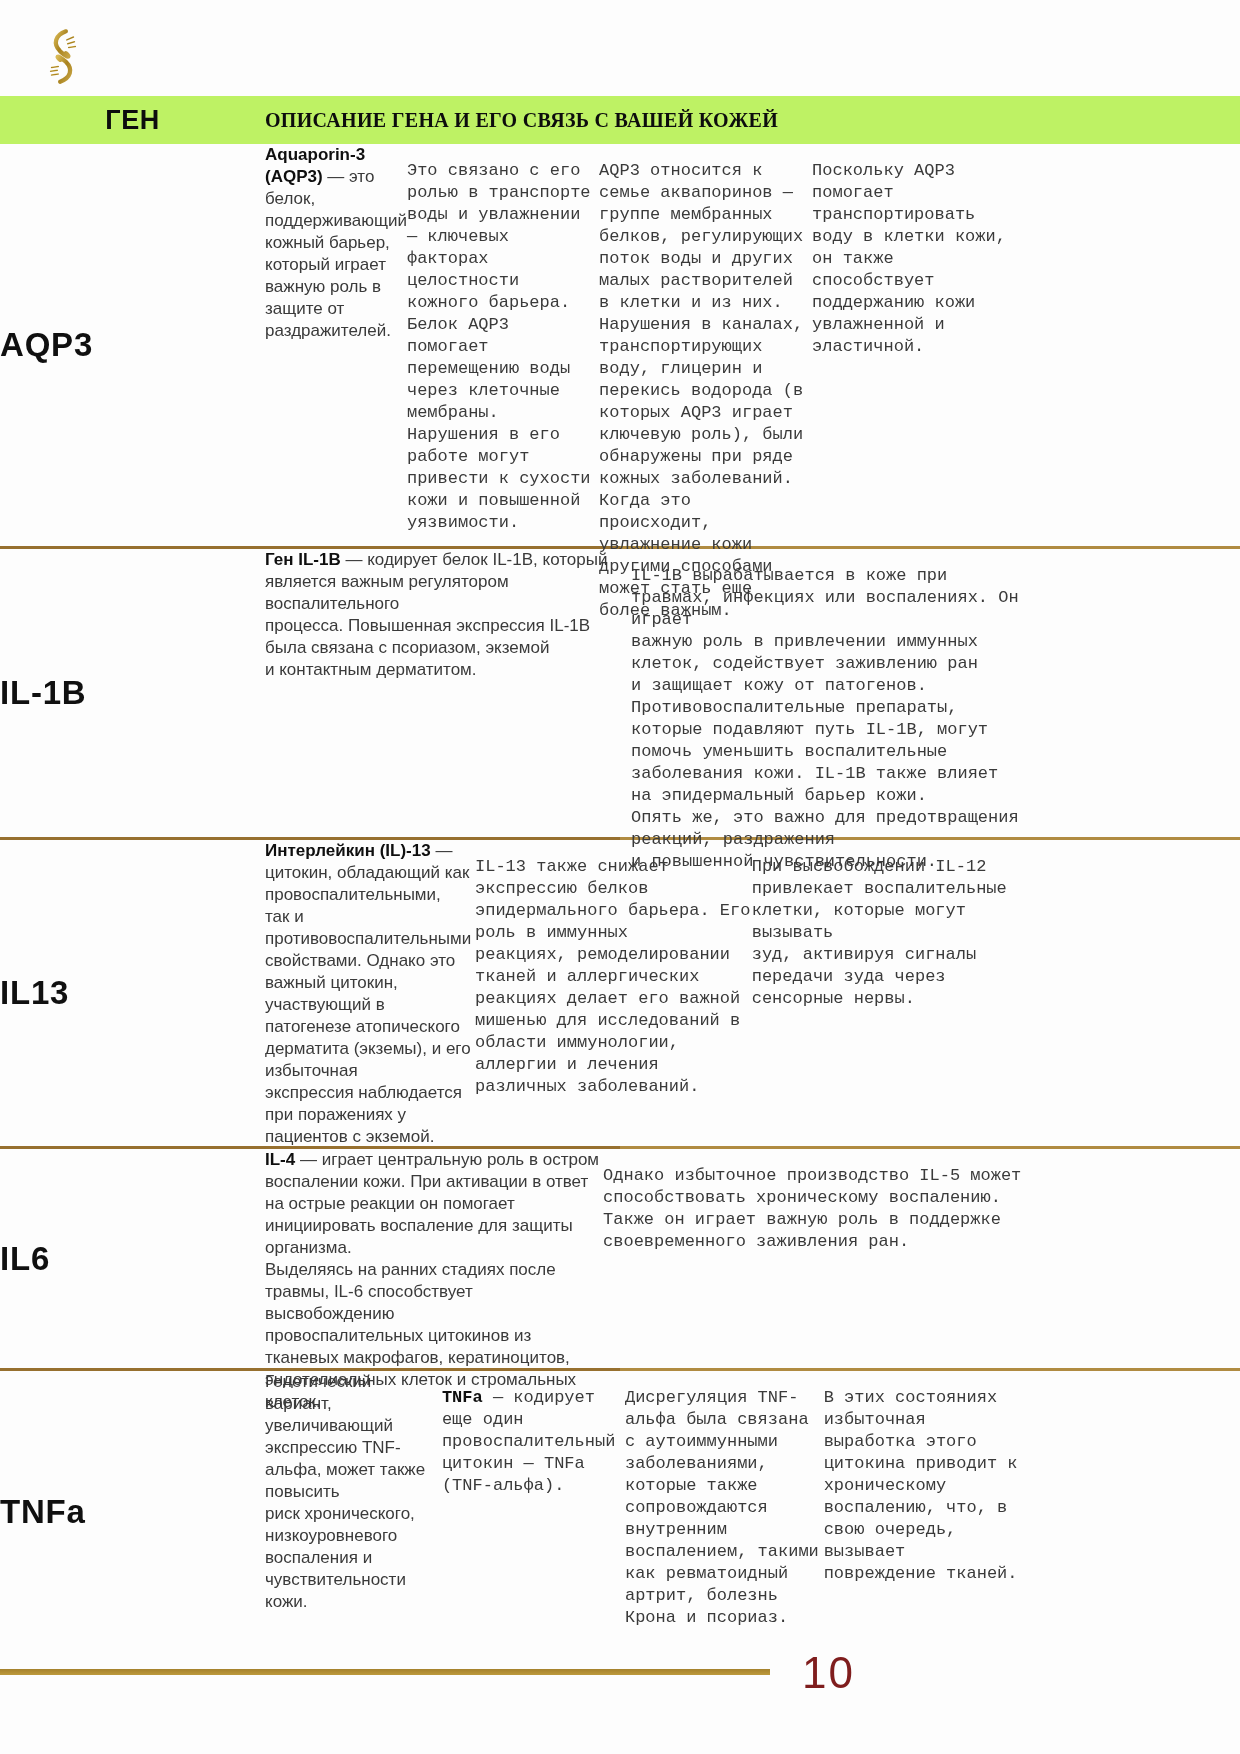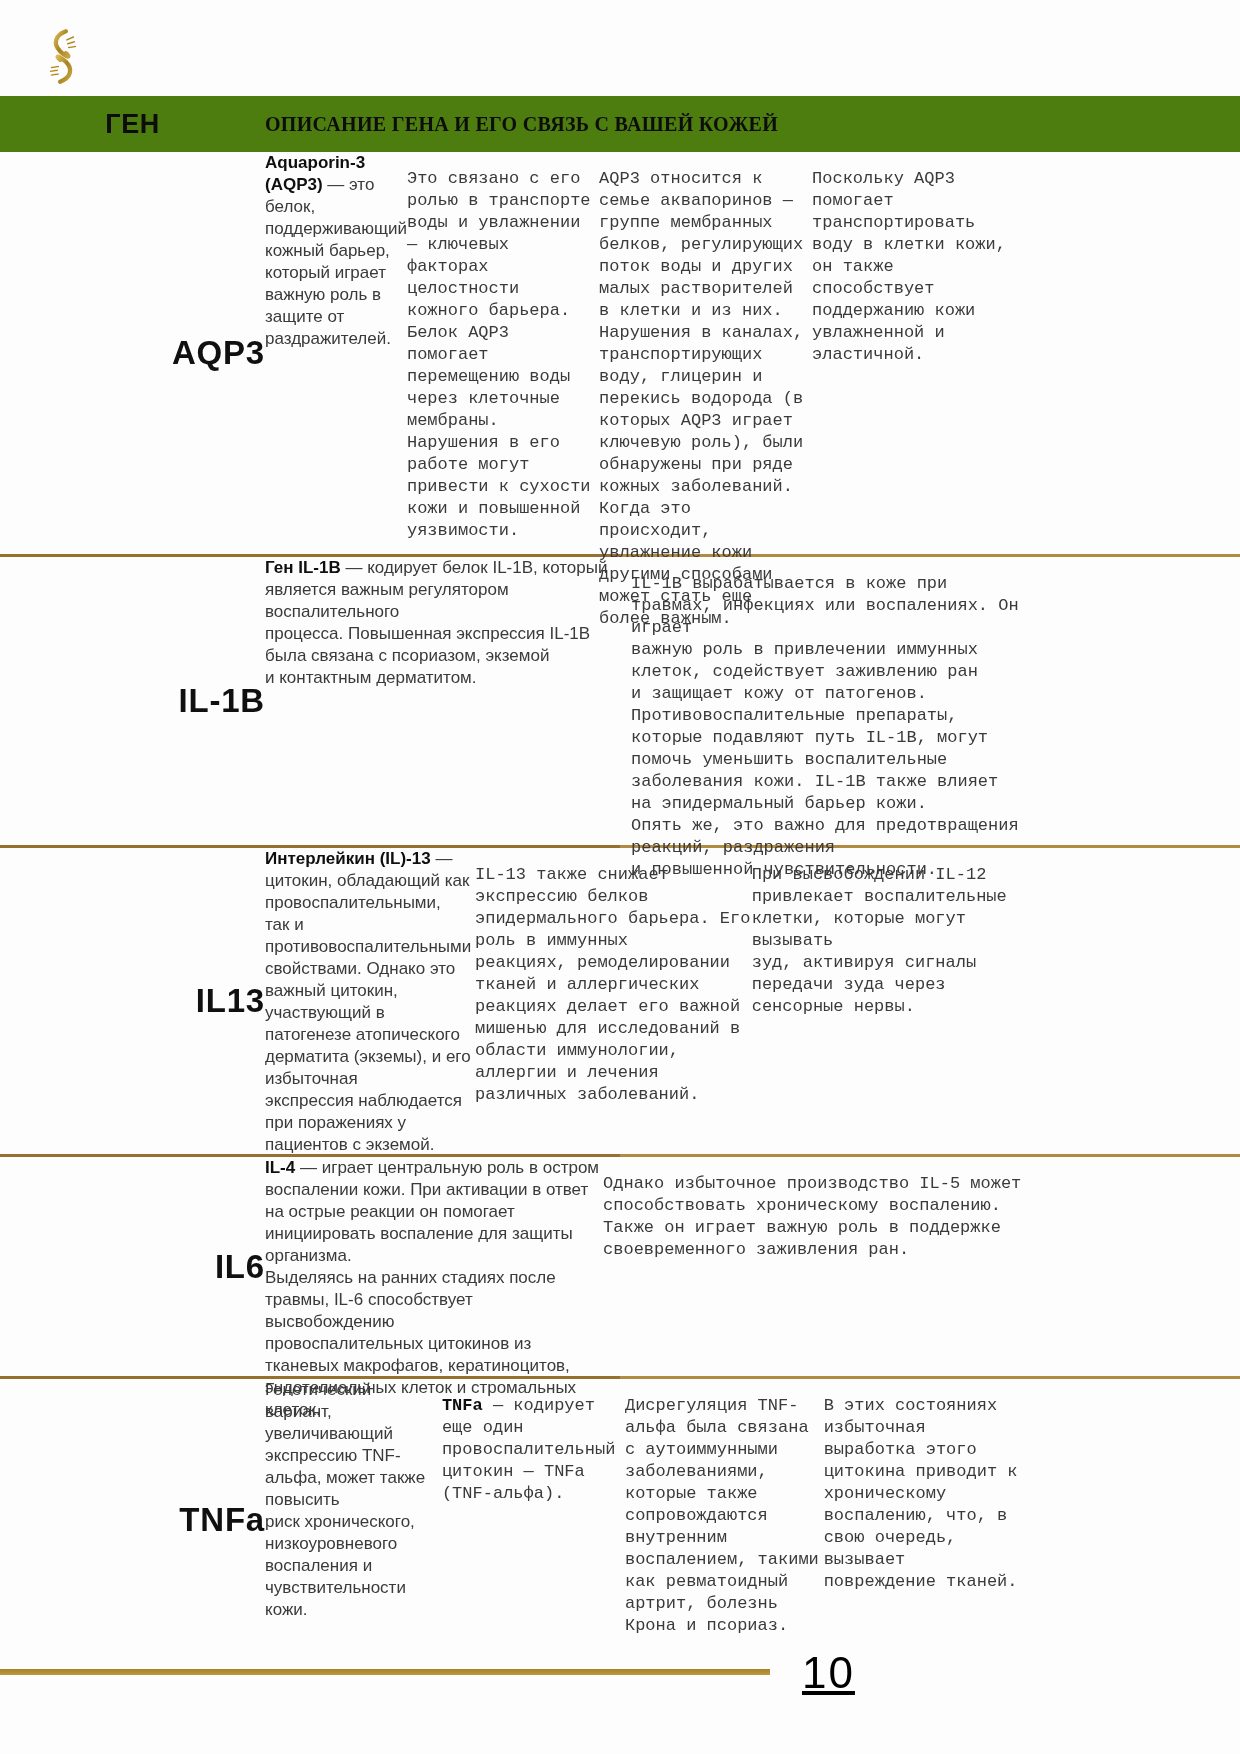--- a/index.html
+++ b/index.html
@@ -9,42 +9,42 @@
     background: #fdfdfd;
     font-family: "Liberation Sans", "DejaVu Sans", sans-serif;
     color: #3a3a3a;
     position: relative;
     overflow: hidden;
   }
   .top-area { height: 96px; position: relative; }
   .logo { position: absolute; left: 44px; top: 28px; width: 38px; height: 58px; }
 
   .thead {
-    height: 56px; background: #4d7c0f;
+    height: 48px; background: #bef264;
     display: flex; align-items: center;
   }
   .thead .gene-col-h {
     width: 265px; text-align: center;
     font-size: 27px; font-weight: 800; color: #0d0d0d; letter-spacing: 0.5px;
   }
   .thead .desc-col-h {
     font-size: 20px; font-weight: 800; color: #0d0d0d; letter-spacing: 0.3px; font-family: Liberation Serif, serif;
   }
 
   .row { display: flex; width: 1240px; }
   .row + .row { border-top: 3px solid; border-image: linear-gradient(to right, #97702f 50%, #b08b41 50%) 1; }
   .row-1 { height: 402px; }
   .row-2 { height: 291px; }
   .row-3 { height: 309px; }
   .row-4 { height: 222px; }
   .row-5 { height: 284px; }
 
   .gene-col {
     width: 265px; flex: 0 0 265px;
-    display: flex; align-items: center; justify-content: flex-end;
+    display: flex; align-items: center; justify-content: flex-start;
   }
   .gene-label {
     font-size: 33px; font-weight: 800; color: #101010; letter-spacing: 0.8px;
   }
   .desc-col {
     flex: 1 1 auto; max-width: 770px;
     display: flex; justify-content: center;
     padding-right: 10px;
   }
   .desc-col p {
@@ -55,21 +55,21 @@
   .desc-col p + p { margin-top: 16px; font-family: Liberation Mono, monospace; }
   .lead { font-weight: 700; color: #0f0f0f; }
 
   .footer { position: absolute; left: 0; top: 1660px; width: 1240px; height: 94px; }
   .footer-line {
     position: absolute; left: 0; top: 9px; width: 770px; height: 6px;
     background: linear-gradient(to bottom, #a5812c, #bd9a3d);
   }
   .page-number {
     position: absolute; left: 802px; top: -12px;
-    font-size: 44px; font-weight: 400; color: #000000; letter-spacing: 2px; text-decoration: underline;
+    font-size: 44px; font-weight: 400; color: #7f1d1d; letter-spacing: 2px;
   }
 </style>
 </head>
 <body>
 
 <div class="top-area">
   <svg class="logo" viewBox="0 0 40 60">
     <defs>
       <linearGradient id="gold" x1="0" y1="0" x2="1" y2="1">
         <stop offset="0" stop-color="#d9b954"></stop>

